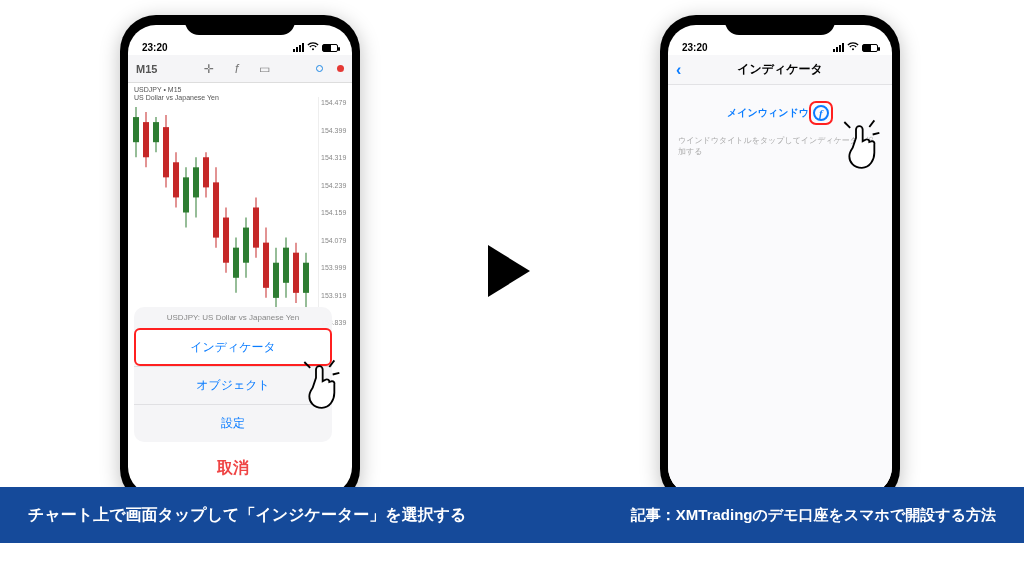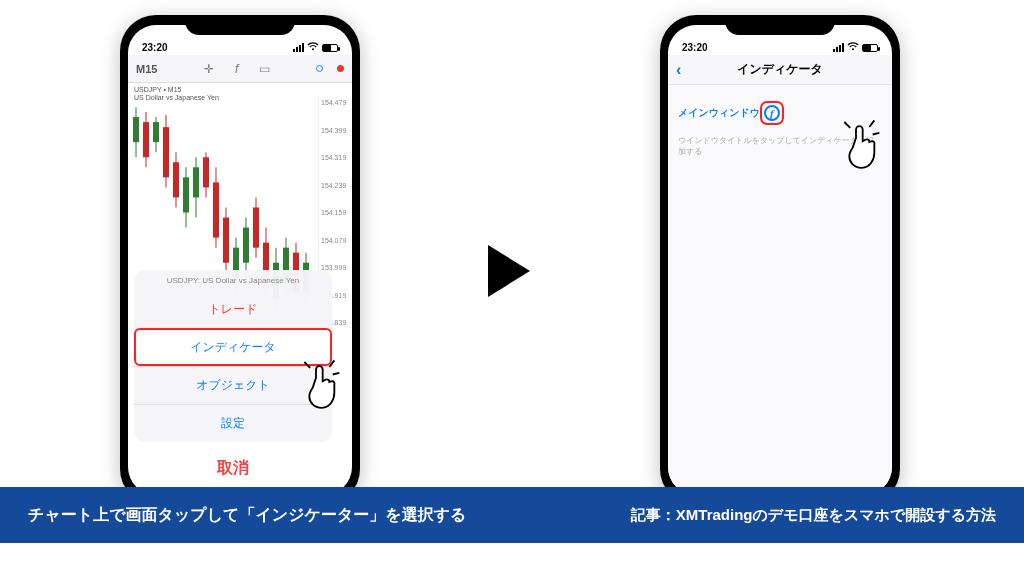--- a/index.html
+++ b/index.html
@@ -47,21 +47,21 @@
   .cancel { margin-top:6px; background:#fff; border-radius:10px; padding:10px 0; text-align:center; color:#ef4444; font-weight:600; font-size:16px;}
 
   
   .taphand { position:absolute; width:50px; height:60px; pointer-events:none; }
   .taphand svg { width:100%; height:100%; }
 
   
   .navbar { height:30px; background:#f7f7f9; border-bottom:1px solid #e2e2e5; display:flex; align-items:center; justify-content:center; position:relative; font-size:12px; font-weight:600;}
   .navbar .back { position:absolute; left:8px; color:#0a7cff; font-size:16px; line-height:1; }
   .iscreen-body { padding:12px 10px; font-size:10px; background:#fafafc; height:calc(100% - 60px);}
-  .mainwin-row { display:flex; align-items:center; justify-content:flex-start; padding:4px 0;}
+  .mainwin-row { display:flex; align-items:center; justify-content:center; padding:4px 0;}
   .mainwin-row .lbl { color:#0a7cff; font-weight:600; font-size:10px;}
   .mainwin-row .badge { width:24px; height:24px; border:2px solid #ff2020; border-radius:7px; display:flex; align-items:center; justify-content:center;}
   .mainwin-row .badge .f { width:16px;height:16px;border-radius:50%;border:2px solid #0a7cff; color:#0a7cff; font-style:italic; font-family:serif; font-size:11px; display:flex;align-items:center;justify-content:center; font-weight:bold;}
   .hint { color:#aaa; font-size:8px; margin-top:6px; }
 
   
   .bigarrow { position:absolute; left:488px; top:245px; width:0;height:0; border-top:26px solid transparent; border-bottom:26px solid transparent; border-left:42px solid #000; }
 
   
   .footer { position:absolute; left:0; right:0; bottom:0; height:56px; background:#154a9a; color:#fff; display:flex; align-items:center; justify-content:space-between; padding:0 28px; font-size:16px; font-weight:600;gap:42px;}
@@ -165,21 +165,20 @@
           <span>154.079</span>
           <span>153.999</span>
           <span>153.919</span>
           <span>153.839</span>
         </div>
       </div>
 
       <div class="sheet-wrap">
         <div class="sheet">
           <div class="title">USDJPY: US Dollar vs Japanese Yen</div>
-          <div class="opt red">トレード</div>
           <div class="opt hl">インディケータ</div>
           <div class="opt">オブジェクト</div>
           <div class="opt">設定</div>
         </div>
         <div class="cancel">取消</div>
       </div>
 
       <div class="taphand" style="left:168px; top:332px;">
         <svg viewBox="0 0 60 70">
           <g stroke="#000" stroke-width="2.2" fill="#fff">

